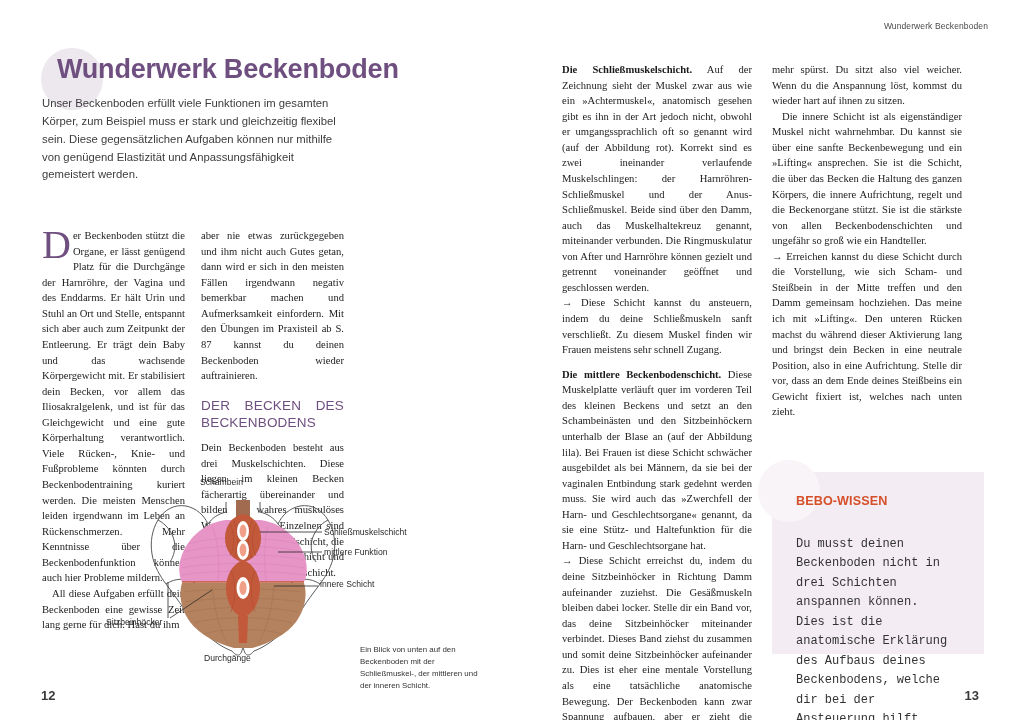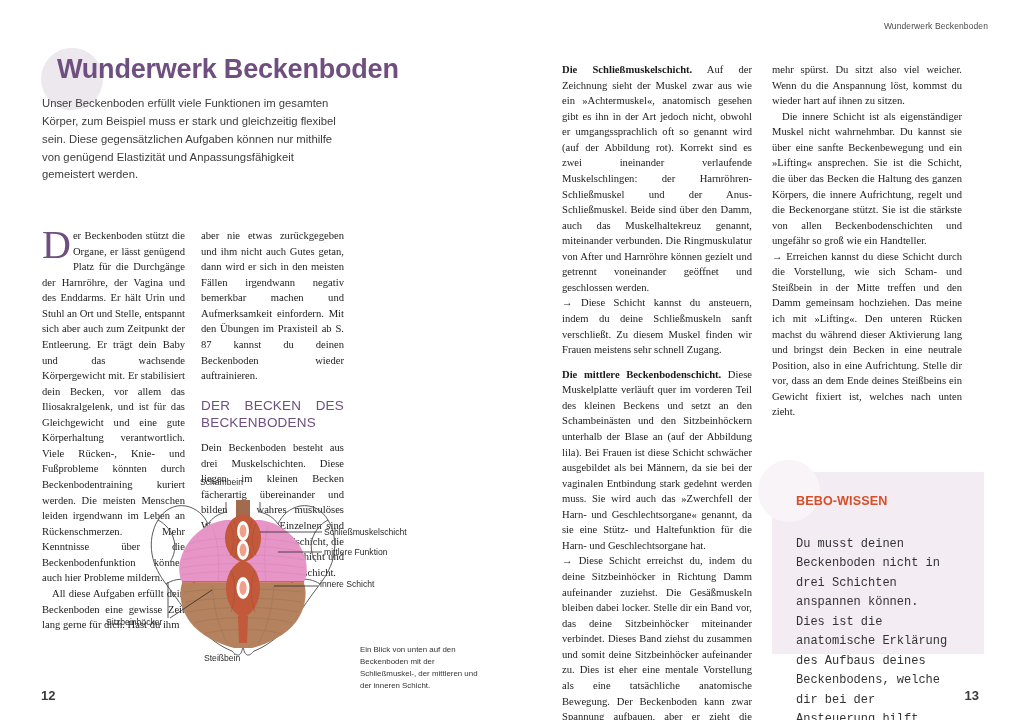--- a/index.html
+++ b/index.html
@@ -239,21 +239,21 @@
       <g stroke="#2a2a2a" stroke-width="0.8" fill="none">
         <line x1="152" y1="54" x2="214" y2="54"></line>
         <line x1="170" y1="74" x2="214" y2="74"></line>
         <line x1="166" y1="108" x2="210" y2="108"></line>
         <line x1="60" y1="104" x2="60" y2="140"></line>
         <line x1="62" y1="140" x2="104" y2="112"></line>
       </g>
     </svg>
 
     <div class="diag-label lbl-schambein">Schambein</div>
-    <div class="diag-label lbl-steissbein">Steißbein</div>
+    <div class="diag-label lbl-steissbein">Durchgänge</div>
     <div class="diag-label lbl-sitzbein">Sitzbeinhöcker</div>
     <div class="diag-label lbl-schliess">Schließmuskelschicht</div>
     <div class="diag-label lbl-mittlere">mittlere Funktion</div>
     <div class="diag-label lbl-innere">innere Schicht</div>
   </div>
 
   <div class="caption">Ein Blick von unten auf den Beckenboden mit der Schließmuskel-, der mittleren und der inneren Schicht.</div>
 
   <div class="bebo">
     <div class="bebo-blob"></div>

